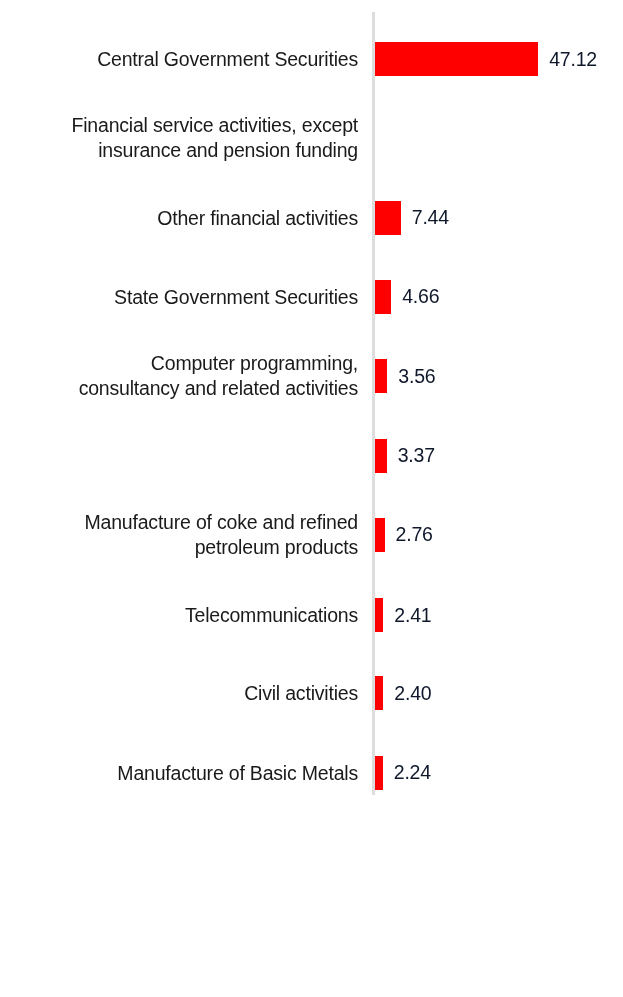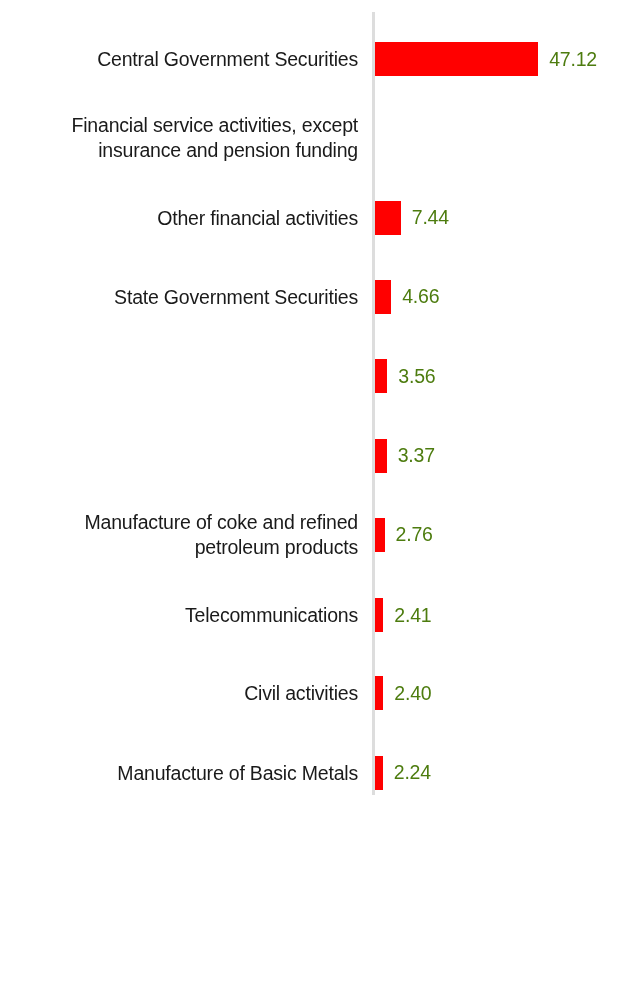--- a/index.html
+++ b/index.html
@@ -58,21 +58,21 @@
     align-items: center;
   }
   .bar {
     height: 34px;
     background: #ff0000;
   }
   .val-label {
     font-family: "Liberation Sans", "DejaVu Sans", sans-serif;
     font-size: 19.5px;
     font-stretch: condensed;
-    color: #4d7c0f;
+    color: #0f172a;
     margin-left: 11px;
     white-space: nowrap;
     letter-spacing: -0.2px;
   }
 </style>
 </head>
 <body>
 
 <div id="chart-root">
 
@@ -98,20 +98,22 @@
         </div>
       </div>
       <div class="row" style="top: 279.9px; text-decoration: underline;">
         <div class="cat-label">State Government Securities</div>
         <div class="bar-wrap">
           <div class="bar" style="width: 16.1376px; background: rgb(255, 0, 0); height: 34px;"></div>
           <span class="val-label">4.66</span>
         </div>
       </div>
       <div class="row" style="top: 359.2px;">
+        <div class="cat-label">Computer programming,
+consultancy and related activities</div>
         <div class="bar-wrap">
           <div class="bar" style="width: 12.3283px; background: rgb(255, 0, 0); height: 34px;"></div>
           <span class="val-label">3.56</span>
         </div>
       </div>
       <div class="row" style="top: 438.5px;">
         <div class="bar-wrap">
           <div class="bar" style="width: 11.6703px; background: rgb(255, 0, 0); height: 34px;"></div>
           <span class="val-label">3.37</span>
         </div>

